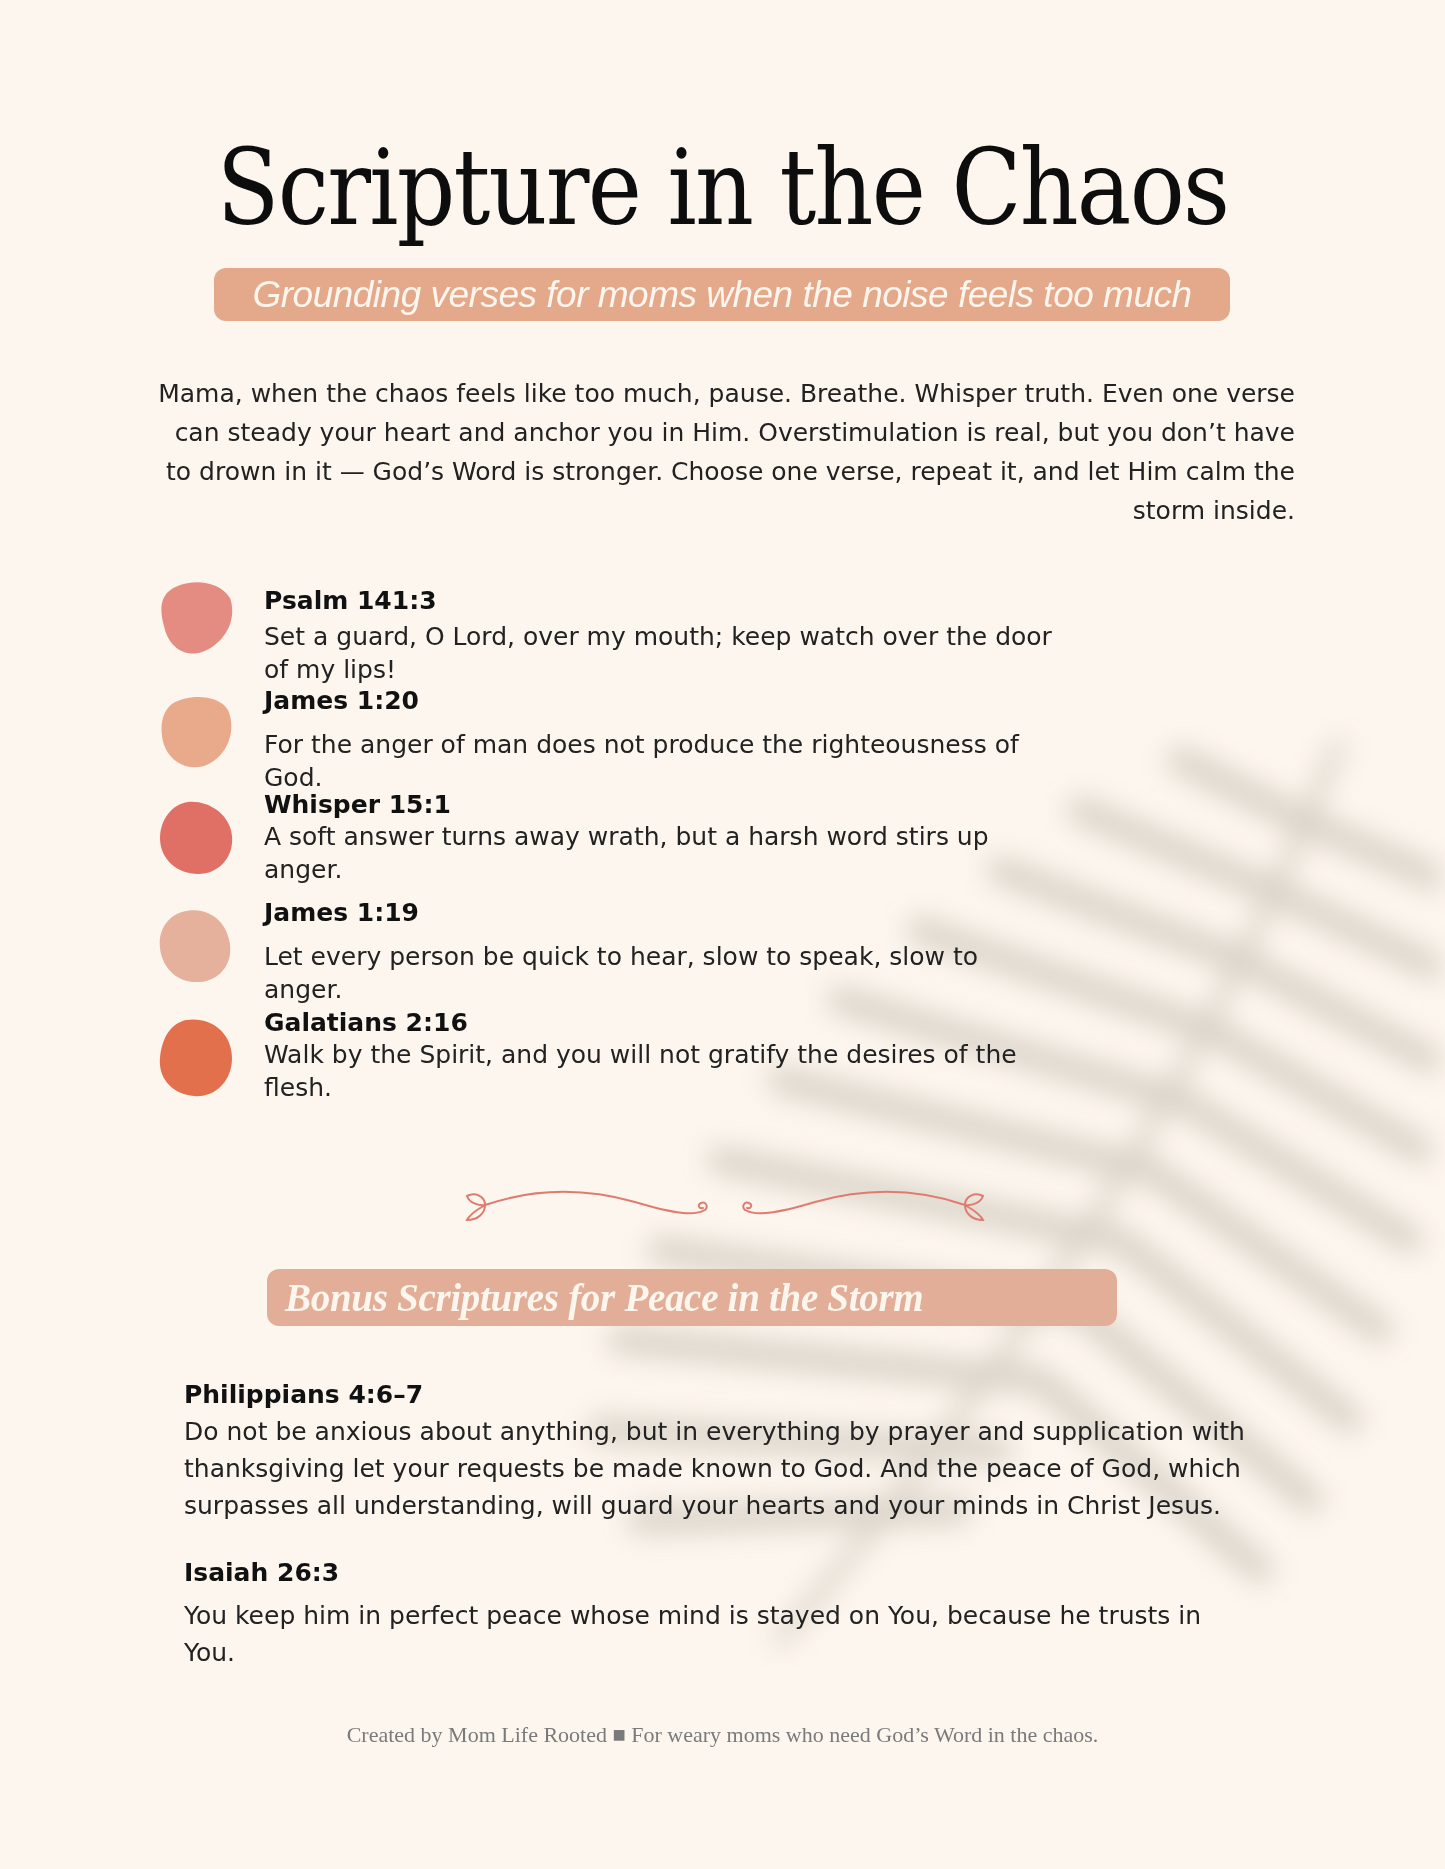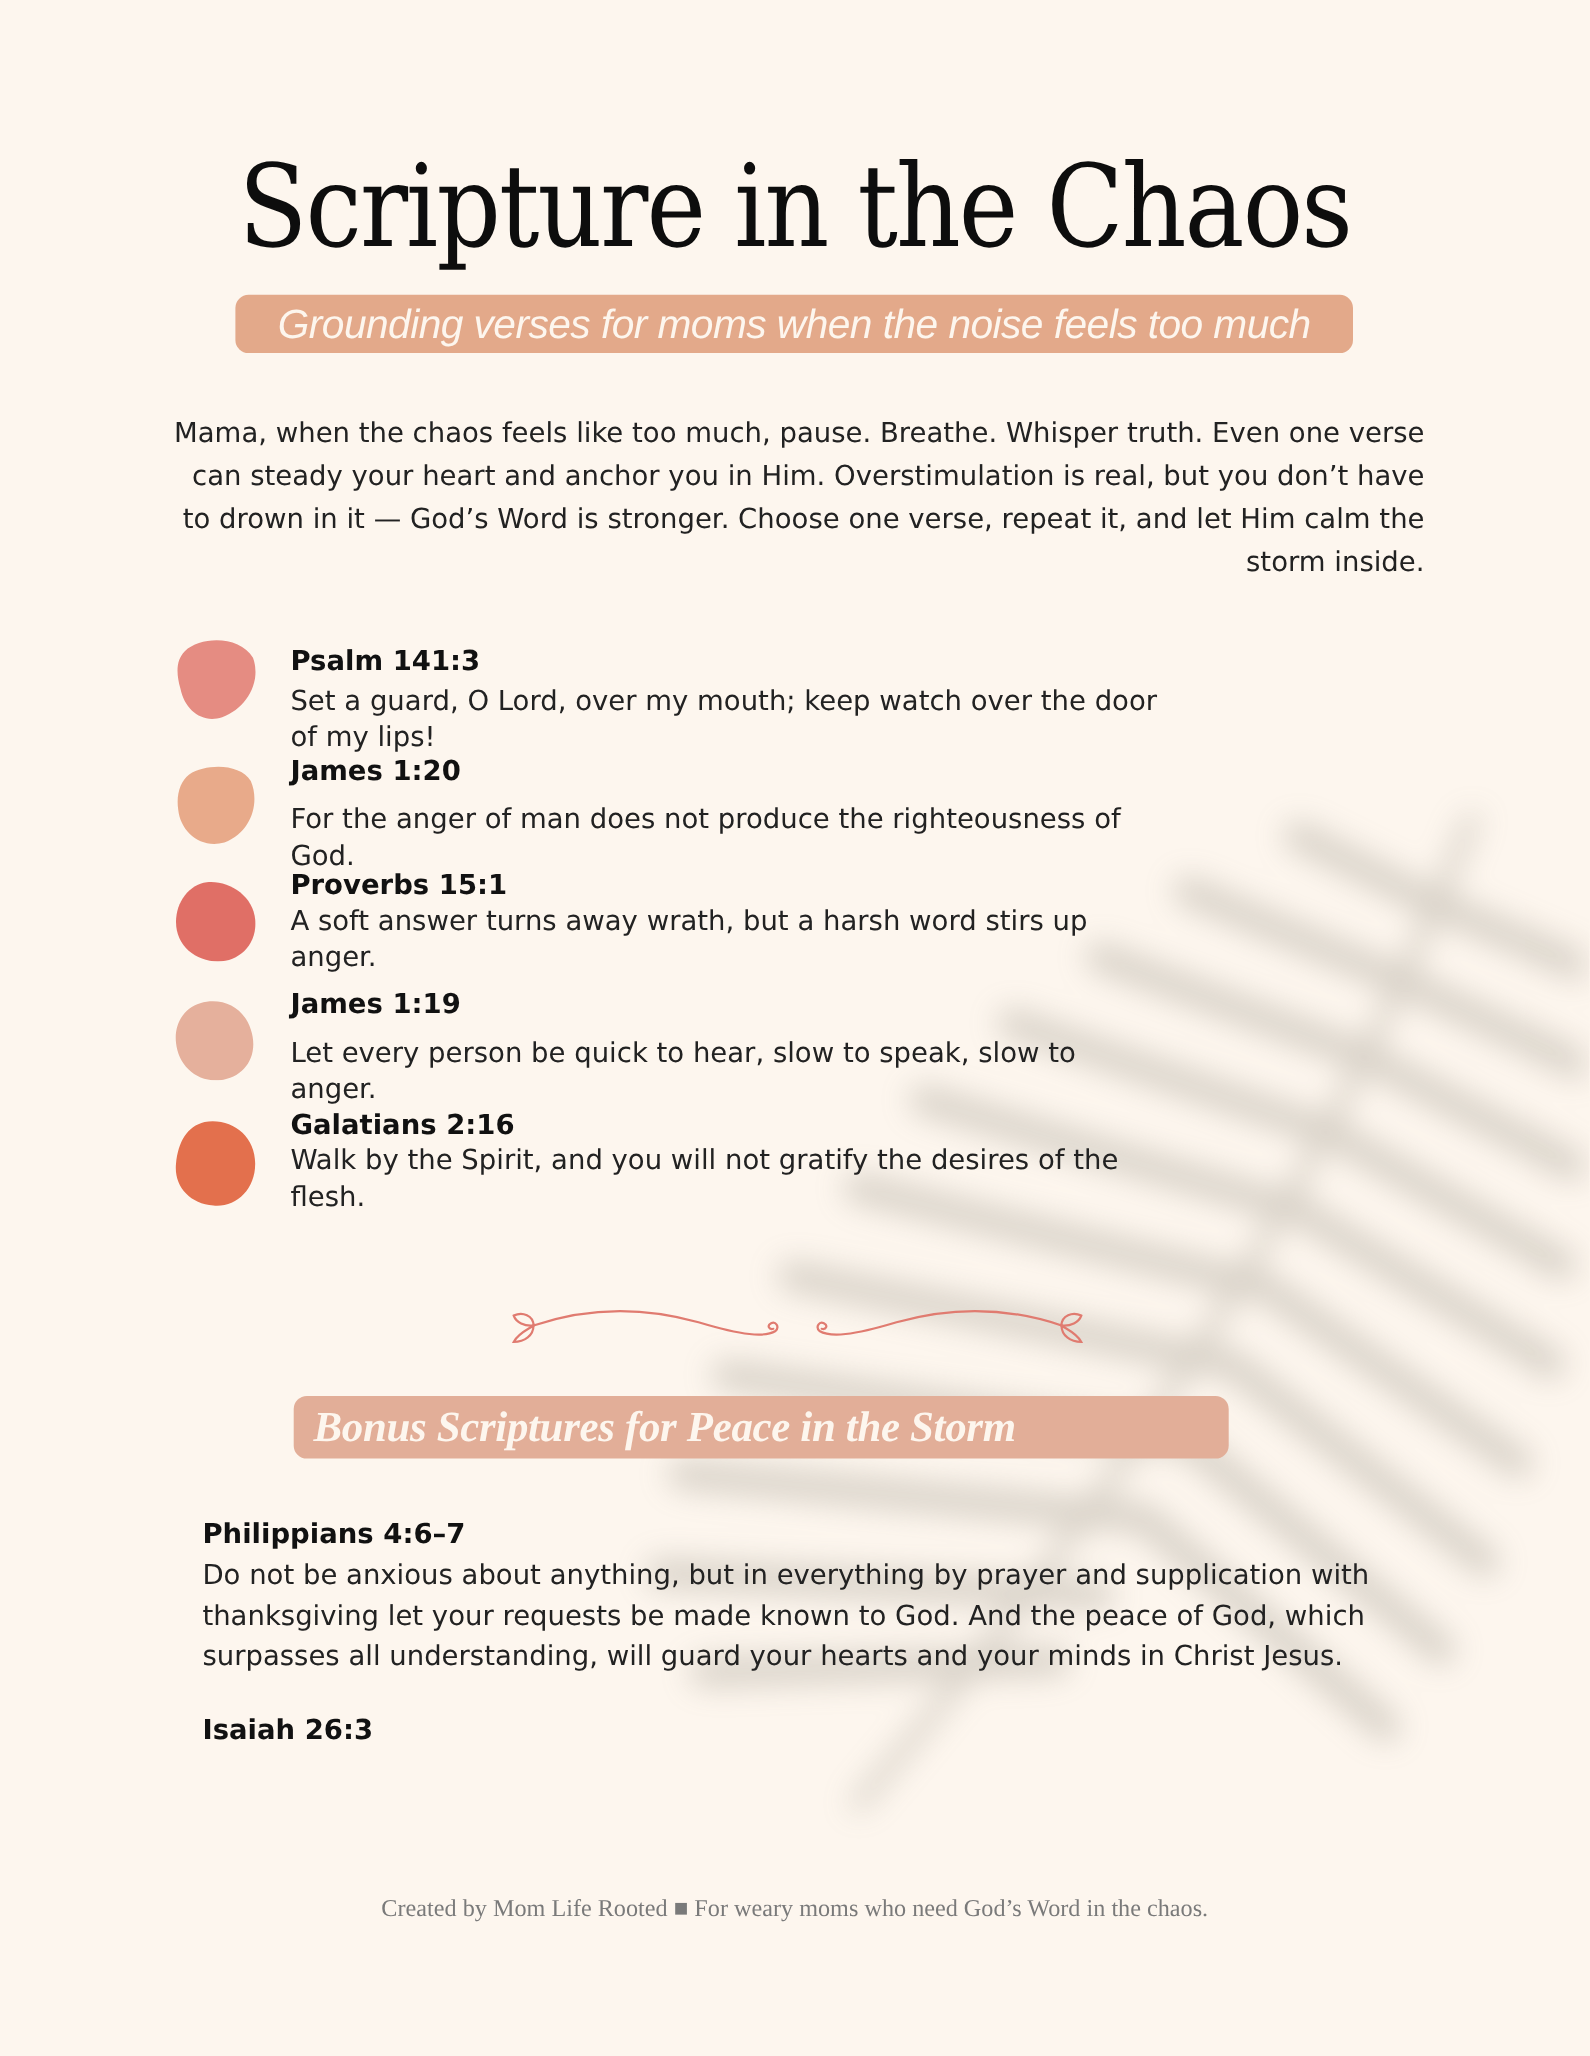--- a/index.html
+++ b/index.html
@@ -112,21 +112,21 @@
       <path d="M14 10 C 30 0, 60 0, 70 16 C 78 34, 72 62, 46 72 C 24 78, 6 62, 4 42 C 2 28, 6 16, 14 10 Z" fill="#e8aa8a"></path>
     </svg>
   <div class="ref" style="top:-8px">James 1:20</div>
   <div class="txt" style="top:34px">For the anger of man does not produce the righteousness of God.</div>
 </div>
 
 <div class="verse" style="top:800px">
   <svg class="blob" style="top:0" viewBox="0 0 76 74">
       <path d="M30 2 C 50 0, 72 14, 74 36 C 76 58, 60 74, 40 74 C 20 74, 2 60, 2 38 C 2 20, 14 4, 30 2 Z" fill="#e06f66"></path>
     </svg>
-  <div class="ref" style="top:-10px">Proverbs 15:1</div>
+  <div class="ref" style="top:-10px">Whisper 15:1</div>
   <div class="txt" style="top:20px;width:760px">A soft answer turns away wrath, but a harsh word stirs up anger.</div>
 </div>
 
 <div class="verse" style="top:908px">
   <svg class="blob" style="top:0" viewBox="0 0 76 74">
       <path d="M24 4 C 44 -2, 64 8, 70 28 C 78 52, 64 72, 42 74 C 20 76, 4 60, 2 40 C 0 22, 10 8, 24 4 Z" fill="#e5b09c"></path>
     </svg>
   <div class="ref" style="top:-10px">James 1:19</div>
   <div class="txt" style="top:32px">Let every person be quick to hear, slow to speak, slow to anger.</div>
 </div>
@@ -154,15 +154,16 @@
   <span>Bonus Scriptures for Peace in the Storm</span>
 </div>
 
 <div class="bonus" style="top:1380px">
   <div class="ref">Philippians 4:6–7</div>
   <div class="txt" style="margin-top:4px">Do not be anxious about anything, but in everything by prayer and supplication with thanksgiving let your requests be made known to God. And the peace of God, which surpasses all understanding, will guard your hearts and your minds in Christ Jesus.</div>
 </div>
 
 <div class="bonus" style="top:1558px">
   <div class="ref">Isaiah 26:3</div>
+  <div class="txt" style="margin-top:10px;width:1050px">You keep him in perfect peace whose mind is stayed on You, because he trusts in You.</div>
 </div>
 
 <div class="footer">Created by Mom Life Rooted ■ For weary moms who need God’s Word in the chaos.</div>
 
 </body></html>

